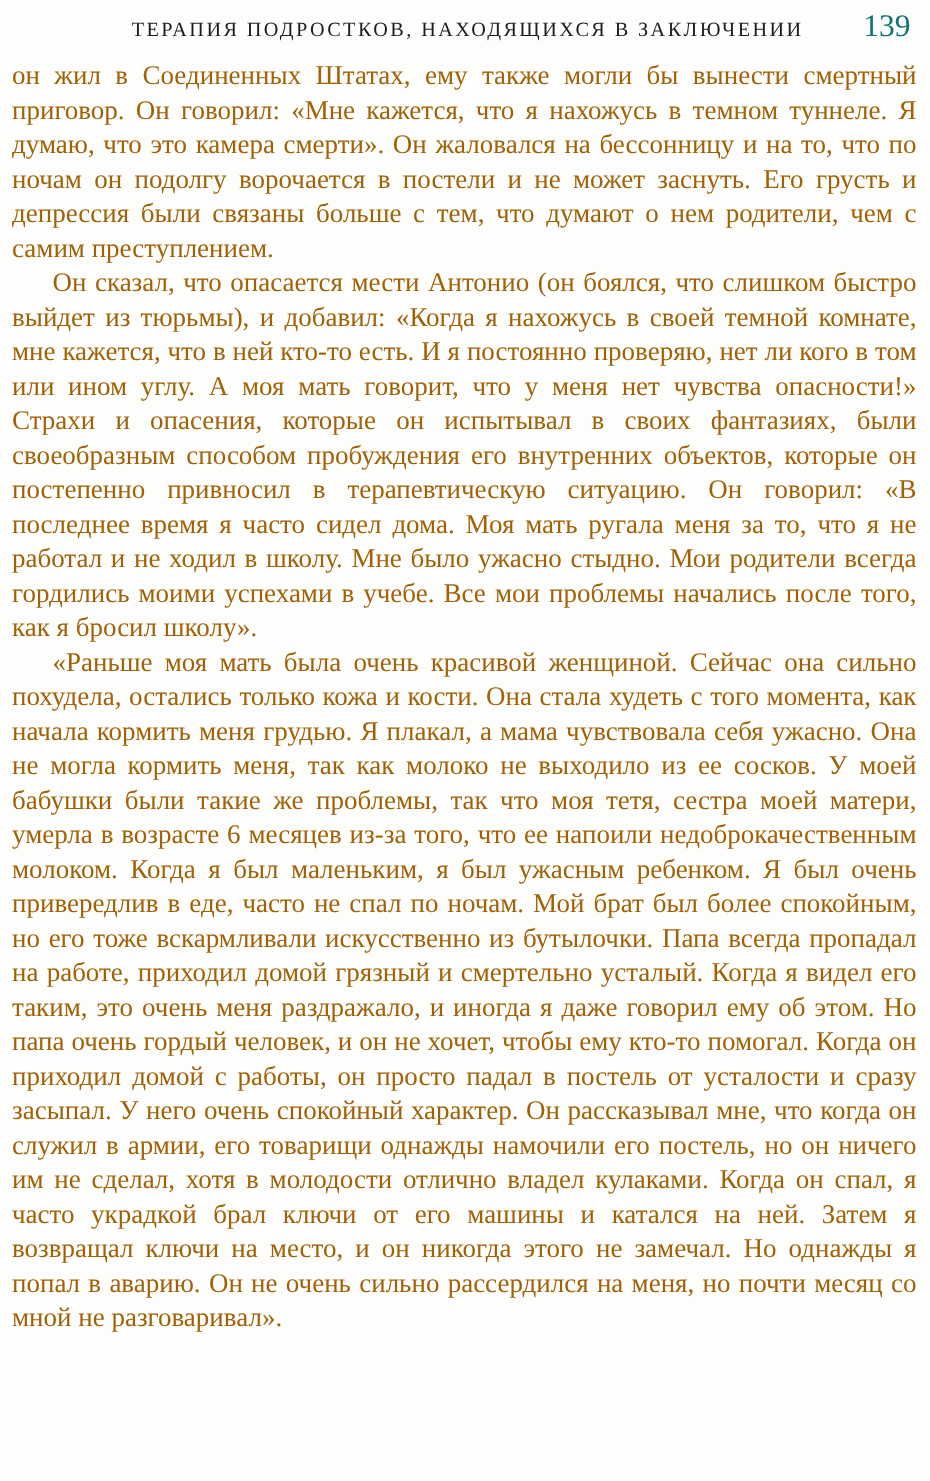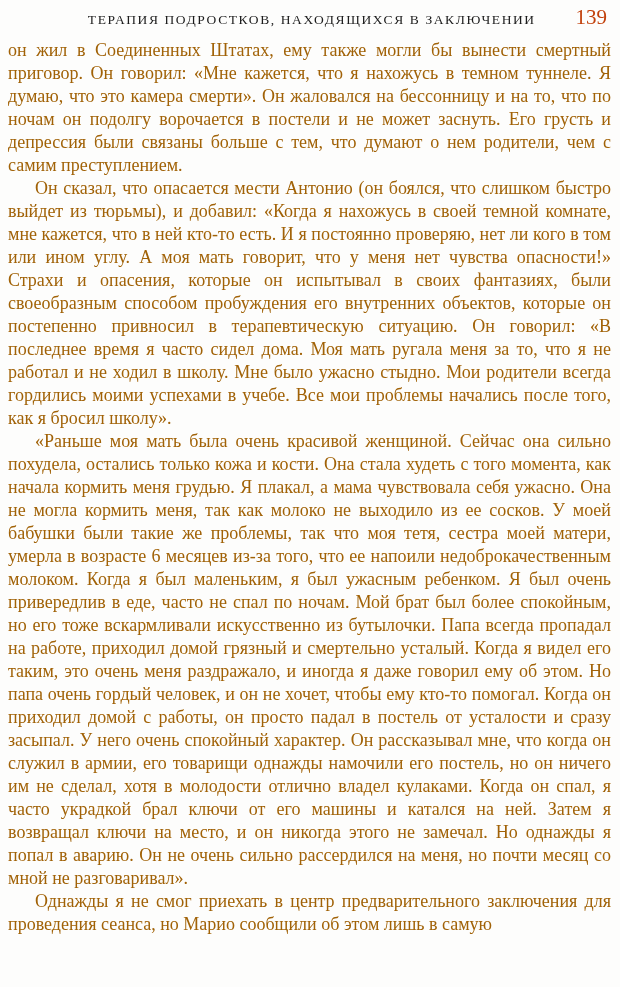--- a/index.html
+++ b/index.html
@@ -28,21 +28,21 @@
     text-align: center;
     font-size: 13.5px;
     letter-spacing: 1.6px;
     font-weight: 400;
     color: #1c1c1c;
     white-space: nowrap;
     padding-left: 40px;
   }
   .page-number {
     font-size: 21px;
-    color: #c2410c;
+    color: #0f766e;
     padding-right: 4px;
   }
   .body-text {
     font-family: "Liberation Serif", "DejaVu Serif", serif;
     font-size: 18px;
     line-height: 23px;
     text-align: justify;
     color: #a16207;
     hyphens: auto;
     -webkit-hyphens: auto;
@@ -60,15 +60,14 @@
 
 <div class="page">
   <div class="header">
     <span class="running-title">ТЕРАПИЯ ПОДРОСТКОВ, НАХОДЯЩИХСЯ В ЗАКЛЮЧЕНИИ</span>
     <span class="page-number">139</span>
   </div>
   <div class="body-text">
     <p class="no-indent">он жил в Соединенных Штатах, ему также могли бы вынести смертный приговор. Он говорил: «Мне кажется, что я нахожусь в темном туннеле. Я думаю, что это камера смерти». Он жаловался на бессонницу и на то, что по ночам он подолгу ворочается в постели и не может заснуть. Его грусть и депрессия были связаны больше с тем, что думают о нем родители, чем с самим преступлением.</p>
     <p>Он сказал, что опасается мести Антонио (он боялся, что слишком быстро выйдет из тюрьмы), и добавил: «Когда я нахожусь в своей темной комнате, мне кажется, что в ней кто-то есть. И я постоянно проверяю, нет ли кого в том или ином углу. А моя мать говорит, что у меня нет чувства опасности!» Страхи и опасения, которые он испытывал в своих фантазиях, были своеобразным способом пробуждения его внутренних объектов, которые он постепенно привносил в терапевтическую ситуацию. Он говорил: «В последнее время я часто сидел дома. Моя мать ругала меня за то, что я не работал и не ходил в школу. Мне было ужасно стыдно. Мои родители всегда гордились моими успехами в учебе. Все мои проблемы начались после того, как я бросил школу».</p>
     <p>«Раньше моя мать была очень красивой женщиной. Сейчас она сильно похудела, остались только кожа и кости. Она стала худеть с того момента, как начала кормить меня грудью. Я плакал, а мама чувствовала себя ужасно. Она не могла кормить меня, так как молоко не выходило из ее сосков. У моей бабушки были такие же проблемы, так что моя тетя, сестра моей матери, умерла в возрасте 6 месяцев из-за того, что ее напоили недоброкачественным молоком. Когда я был маленьким, я был ужасным ребенком. Я был очень привередлив в еде, часто не спал по ночам. Мой брат был более спокойным, но его тоже вскармливали искусственно из бутылочки. Папа всегда пропадал на работе, приходил домой грязный и смертельно усталый. Когда я видел его таким, это очень меня раздражало, и иногда я даже говорил ему об этом. Но папа очень гордый человек, и он не хочет, чтобы ему кто-то помогал. Когда он приходил домой с работы, он просто падал в постель от усталости и сразу засыпал. У него очень спокойный характер. Он рассказывал мне, что когда он служил в армии, его товарищи однажды намочили его постель, но он ничего им не сделал, хотя в молодости отлично владел кулаками. Когда он спал, я часто украдкой брал ключи от его машины и катался на ней. Затем я возвращал ключи на место, и он никогда этого не замечал. Но однажды я попал в аварию. Он не очень сильно рассердился на меня, но почти месяц со мной не разговаривал».</p>
-    <p>Однажды я не смог приехать в центр предварительного заключения для проведения сеанса, но Марио сообщили об этом лишь в самую</p>
   </div>
 </div>
 
 </body></html>

